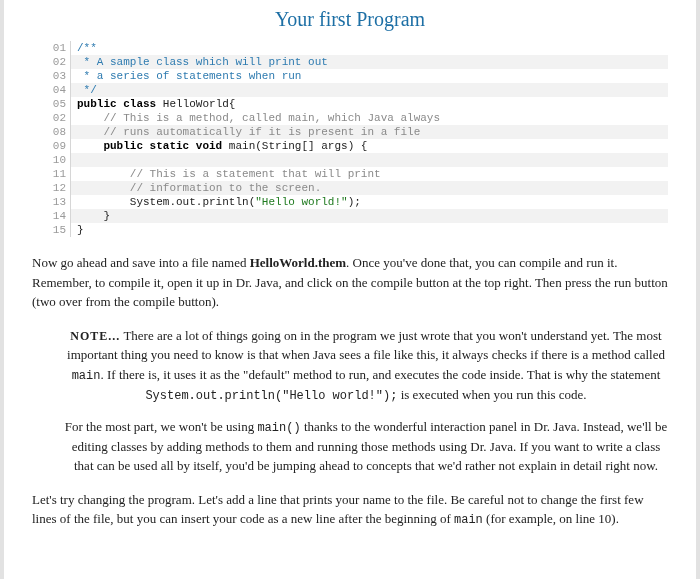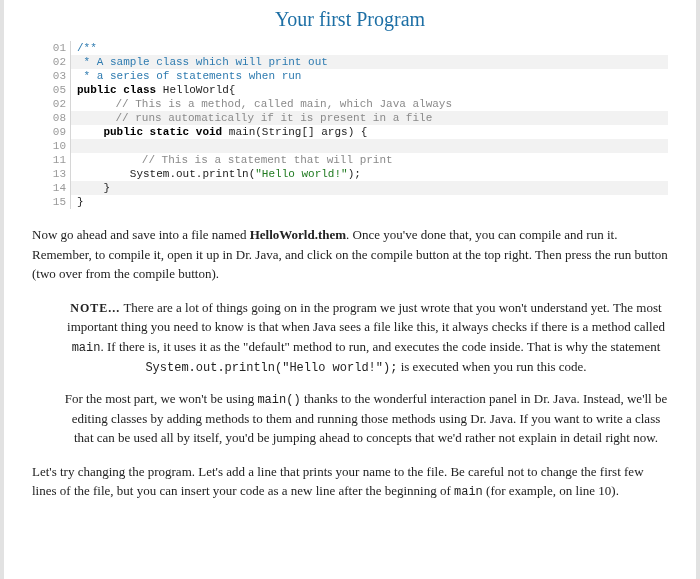--- a/index.html
+++ b/index.html
@@ -57,21 +57,21 @@
     border-right: 1px solid #d6d6d6;
     flex: 0 0 auto;
     user-select: none;
   }
   .cl {
     padding-left: 6px;
     flex: 1 1 auto;
     white-space: pre;
   }
   .code-row.alt .cl { background: #f2f2f2; }
-  .tok-comment { color: #8a8a8a; margin-left: 12px; }
+  .tok-comment { color: #8a8a8a; }
   .tok-doccomment { color: #2e7bb0; }
   .tok-keyword { color: #000; font-weight: bold; }
   .tok-string  { color: #1f7a1f; }
   .tok-plain   { color: #222; }
   .note {
     margin: 14px 0 14px 32px;
     font-size: 13px;
     line-height: 1.55;
     text-align: center;
   }
@@ -96,20 +96,24 @@
         <div class="cl"><span class="tok-doccomment">/**</span></div>
       </div>
       <div class="code-row alt">
         <div class="ln">02</div>
         <div class="cl"><span class="tok-doccomment"> * A sample class which will print out</span></div>
       </div>
       <div class="code-row">
         <div class="ln">03</div>
         <div class="cl"><span class="tok-doccomment"> * a series of statements when run</span></div>
       </div>
+      <div class="code-row alt">
+        <div class="ln">04</div>
+        <div class="cl"><span class="tok-doccomment"> */</span></div>
+      </div>
       <div class="code-row">
         <div class="ln">05</div>
         <div class="cl"><span class="tok-keyword">public class </span><span class="tok-plain">HelloWorld{</span></div>
       </div>
       <div class="code-row">
         <div class="ln">02</div>
         <div class="cl"><span class="tok-plain">    </span><span class="tok-comment">// This is a method, called main, which Java always</span></div>
       </div>
       <div class="code-row alt">
         <div class="ln">08</div>
@@ -119,20 +123,24 @@
         <div class="ln">09</div>
         <div class="cl"><span class="tok-plain">    </span><span class="tok-keyword">public static void </span><span class="tok-plain">main(String[] args) {</span></div>
       </div>
       <div class="code-row alt">
         <div class="ln">10</div>
         <div class="cl"><span class="tok-plain"> </span></div>
       </div>
       <div class="code-row">
         <div class="ln">11</div>
         <div class="cl"><span class="tok-plain">        </span><span class="tok-comment">// This is a statement that will print</span></div>
+      </div>
+      <div class="code-row alt">
+        <div class="ln">12</div>
+        <div class="cl"><span class="tok-plain">        </span><span class="tok-comment">// information to the screen.</span></div>
       </div>
       <div class="code-row">
         <div class="ln">13</div>
         <div class="cl"><span class="tok-plain">        System.out.println(</span><span class="tok-string">"Hello world!"</span><span class="tok-plain">);</span></div>
       </div>
       <div class="code-row alt">
         <div class="ln">14</div>
         <div class="cl"><span class="tok-plain">    }</span></div>
       </div>
       <div class="code-row">

